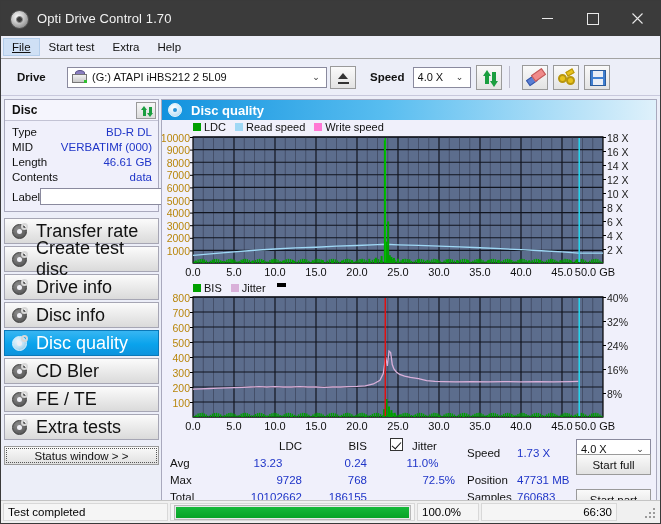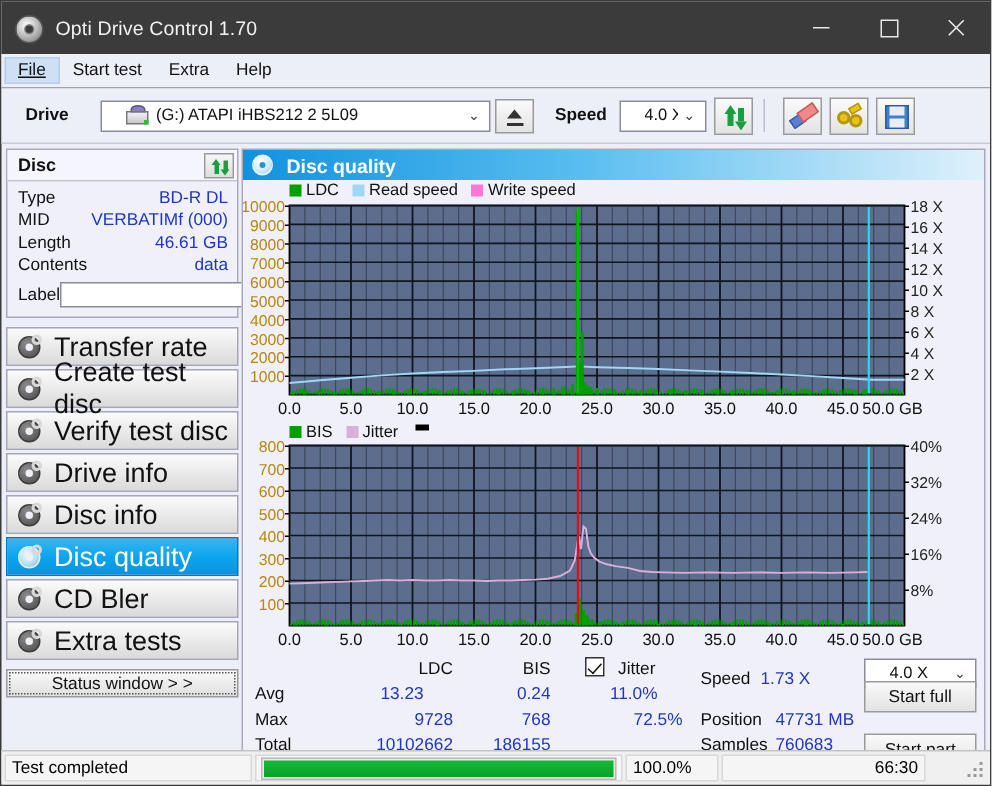--- a/index.html
+++ b/index.html
@@ -34,21 +34,21 @@
            border-bottom:1px solid #a3a3a3;}
   .menu-item{padding:3px 9px;font-size:11.5px;color:#111;}
   .menu-item.active{background:#cfe0f5;border:1px solid #b3cdea;padding:2px 8px;}
   .menu-item u{text-decoration:underline;}
 
   
   .toolbar{height:36px;background:#eceef8;display:flex;align-items:center;padding:0 6px;
            border-bottom:1px solid #c8c8dc;}
   .lbl{font-weight:bold;font-size:11.5px;color:#111;margin-right:8px;}
   .combo{height:21px;background:#fff;border:1px solid #8a8a9e;display:flex;align-items:center;
-         padding:0 2px 0 16px;box-sizing:border-box;position:relative;}
+         padding:0 2px 0 4px;box-sizing:border-box;position:relative;}
   .combo .txt{flex:1;white-space:nowrap;overflow:hidden;font-size:11px;color:#111;}
   .combo .arrow{width:16px;text-align:center;color:#333;font-size:9px;}
   #drive-combo{width:260px;}
   .drv-ico{width:16px;height:14px;margin-right:4px;position:relative;flex:0 0 auto;}
   .drv-ico .body{position:absolute;left:0;top:4px;width:15px;height:9px;background:
       linear-gradient(#f2f2f2,#c9c9c9);border:1px solid #777;box-sizing:border-box;}
   .drv-ico .top{position:absolute;left:3px;top:0px;width:10px;height:6px;border-radius:50% 50% 0 0;
       background:#8a7fc0;border:1px solid #5c5288;box-sizing:border-box;}
   .drv-ico .led{position:absolute;right:1px;bottom:1px;width:3px;height:3px;background:#2fbf2f;}
   .btn{height:23px;min-width:24px;background:linear-gradient(#fafafa,#e3e3e3);
@@ -313,53 +313,53 @@
               <span class="g"></span>
             </span>
           <span>Create test disc</span>
         </div>
         <div class="nav">
           <span class="navico">
               <span class="d"></span>
               <span class="h"></span>
               <span class="g"></span>
             </span>
-          <span>Verify test disc</span>
+          <span>Drive info</span>
         </div>
         <div class="nav">
           <span class="navico">
               <span class="d"></span>
               <span class="h"></span>
               <span class="g"></span>
             </span>
-          <span>Drive info</span>
+          <span>Disc info</span>
+        </div>
+        <div class="nav sel">
+          <span class="navico">
+              <span class="d"></span>
+              <span class="h"></span>
+              <span class="g"></span>
+            </span>
+          <span>Disc quality</span>
         </div>
         <div class="nav">
           <span class="navico">
               <span class="d"></span>
               <span class="h"></span>
               <span class="g"></span>
             </span>
-          <span>Disc info</span>
-        </div>
-        <div class="nav sel">
-          <span class="navico">
-              <span class="d"></span>
-              <span class="h"></span>
-              <span class="g"></span>
-            </span>
-          <span>Disc quality</span>
+          <span>CD Bler</span>
         </div>
         <div class="nav">
           <span class="navico">
               <span class="d"></span>
               <span class="h"></span>
               <span class="g"></span>
             </span>
-          <span>CD Bler</span>
+          <span>FE / TE</span>
         </div>
         <div class="nav">
           <span class="navico">
               <span class="d"></span>
               <span class="h"></span>
               <span class="g"></span>
             </span>
           <span>Extra tests</span>
         </div>
       </div>
@@ -1110,21 +1110,21 @@
           <div class="stcol" style="left:145px;top:20px;width:60px;text-align:right;"><span class="stv">0.24</span></div>
           <div class="stcol" style="left:145px;top:37px;width:60px;text-align:right;"><span class="stv">768</span></div>
           <div class="stcol" style="left:145px;top:54px;width:60px;text-align:right;"><span class="stv">186155</span></div>
 
           <div class="stcol" style="left:228px;top:1px;"><span class="chk"></span></div>
           <div class="stcol" style="left:250px;top:3px;"><span class="stk">Jitter</span></div>
           <div class="stcol" style="left:228px;top:20px;width:65px;text-align:center;"><span class="stv">11.0%</span></div>
           <div class="stcol" style="left:228px;top:37px;width:65px;text-align:right;"><span class="stv">72.5%</span></div>
 
           <div class="stcol" style="left:305px;top:10px;"><span class="stk">Speed</span></div>
-          <div class="stcol" style="left:345px;top:10px;"><span class="stv">1.73 X</span></div>
+          <div class="stcol" style="left:355px;top:10px;"><span class="stv">1.73 X</span></div>
           <div class="stcol" style="left:305px;top:37px;"><span class="stk">Position</span></div>
           <div class="stcol" style="left:355px;top:37px;"><span class="stv">47731 MB</span></div>
           <div class="stcol" style="left:305px;top:54px;"><span class="stk">Samples</span></div>
           <div class="stcol" style="left:355px;top:54px;"><span class="stv">760683</span></div>
 
           <div class="stcol combo" style="left:414px;top:2px;width:75px;height:20px;">
             <div class="txt">4.0 X</div>
             <div class="arrow">⌄</div>
           </div>
           <div class="stcol sbtn" style="left:414px;top:17px;width:75px;text-align:right;">Start full</div>

